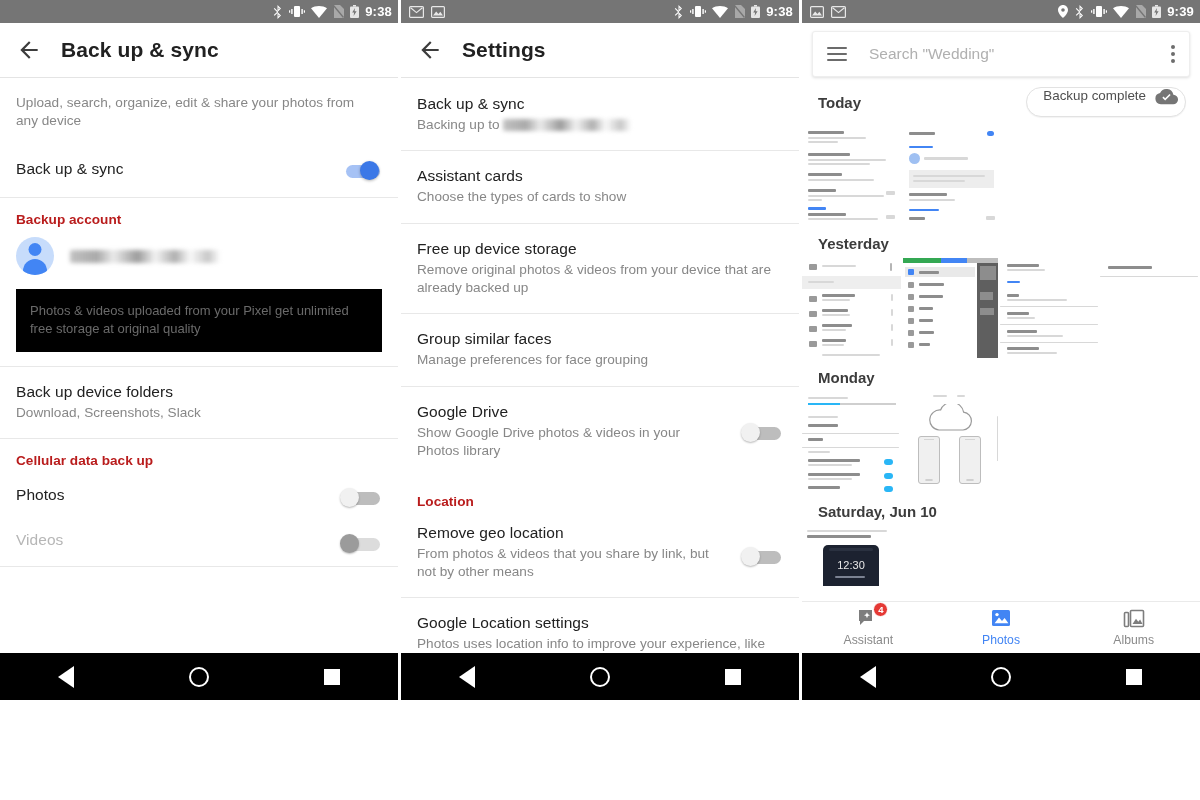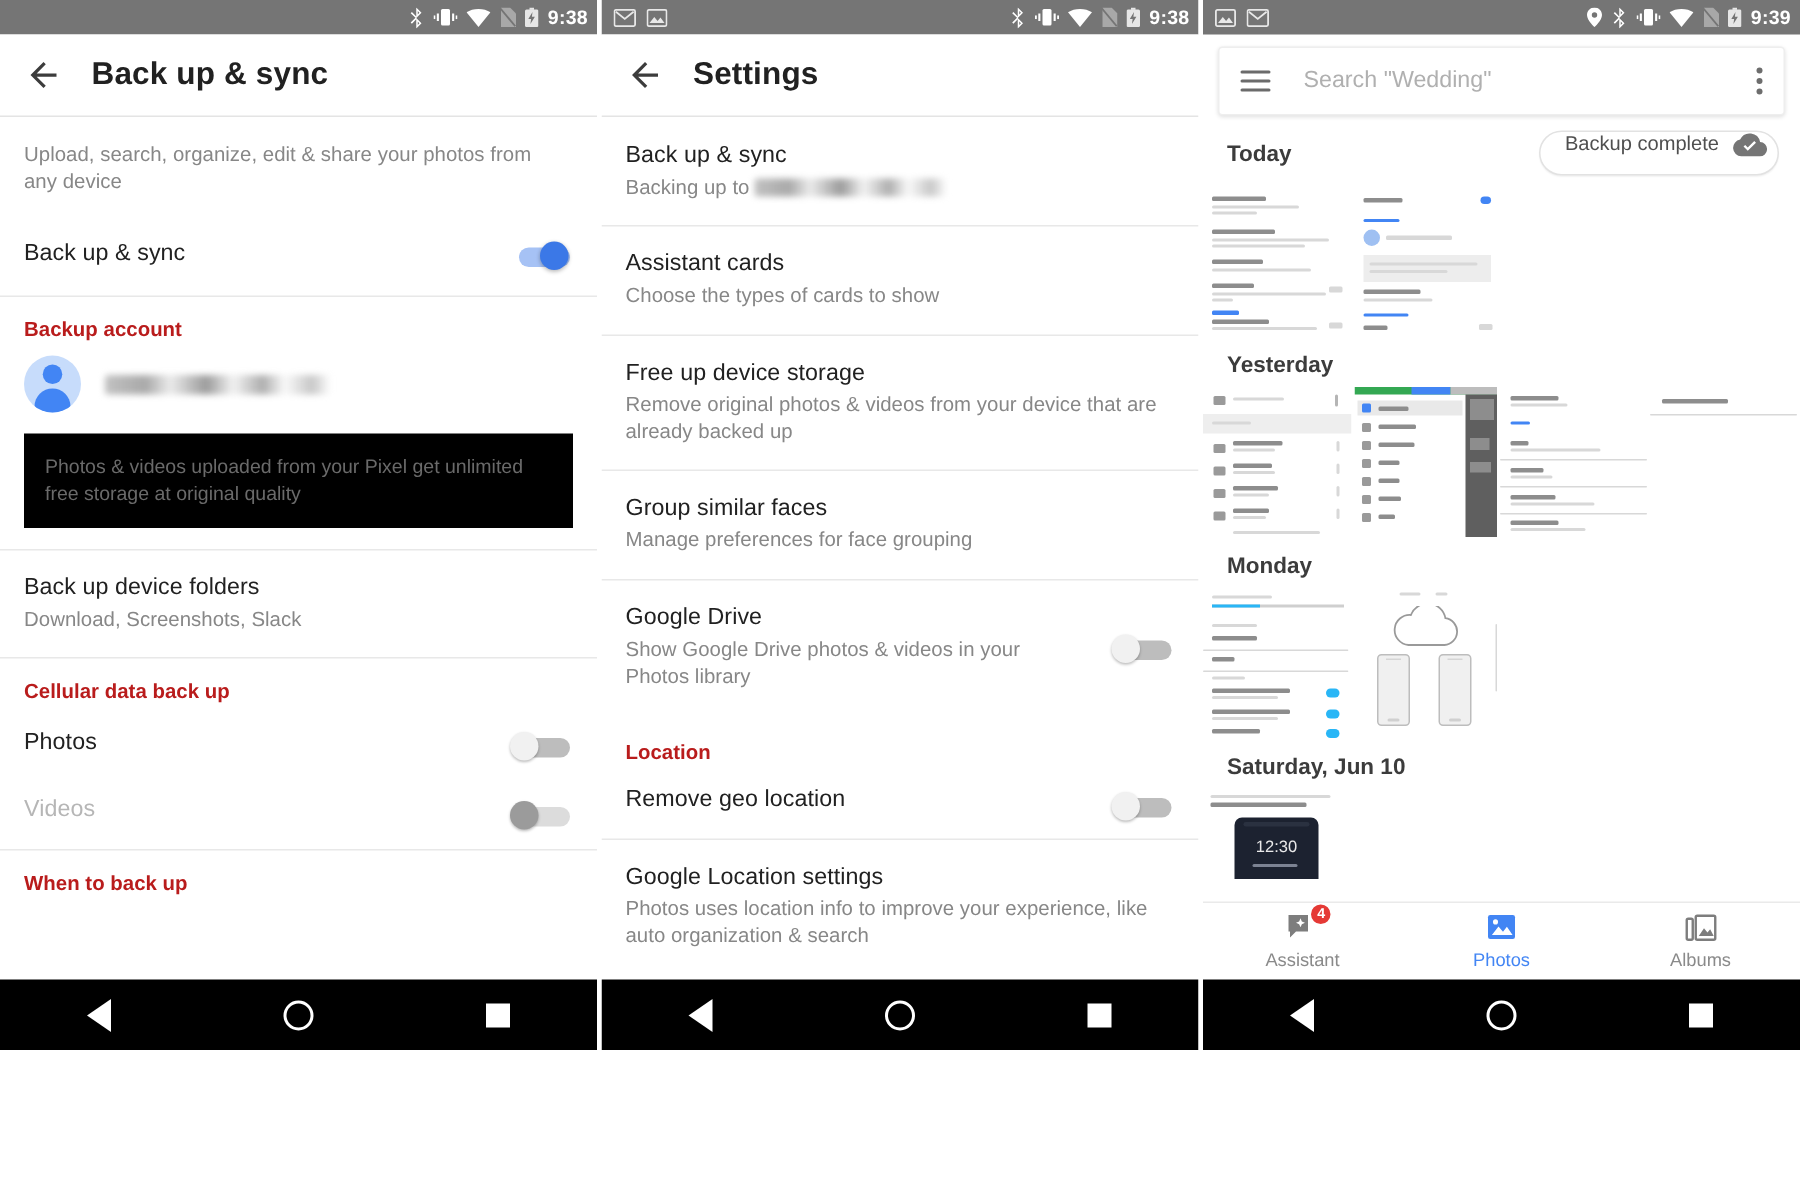--- a/index.html
+++ b/index.html
@@ -289,21 +289,20 @@
 
       <div class="row with-toggle" style="padding-top:11px;padding-bottom:16px;">
         <div class="row-title muted">Videos</div>
         <div class="toggle dim">
             <div class="track"></div>
             <div class="knob"></div>
           </div>
       </div>
       <div class="divider"></div>
 
-      <div class="section-head">When to back up</div>
 
     </div>
 
     <div class="navbar">
       <div class="nav-back"></div>
       <div class="nav-home"></div>
       <div class="nav-recent"></div>
     </div>
   </div>
 
@@ -388,20 +387,21 @@
         <div class="toggle">
             <div class="track"></div>
             <div class="knob"></div>
           </div>
       </div>
 
       <div class="section-head" style="padding-top:18px;">Location</div>
 
       <div class="row with-toggle" style="padding-top:8px;padding-bottom:16px;">
         <div class="row-title">Remove geo location</div>
+        <div class="row-sub">From photos &amp; videos that you share by link, but not by other means</div>
         <div class="toggle">
             <div class="track"></div>
             <div class="knob"></div>
           </div>
       </div>
       <div class="divider"></div>
 
       <div class="row" style="padding-top:15px;">
         <div class="row-title">Google Location settings</div>
         <div class="row-sub wide">Photos uses location info to improve your experience, like auto organization &amp; search</div>

